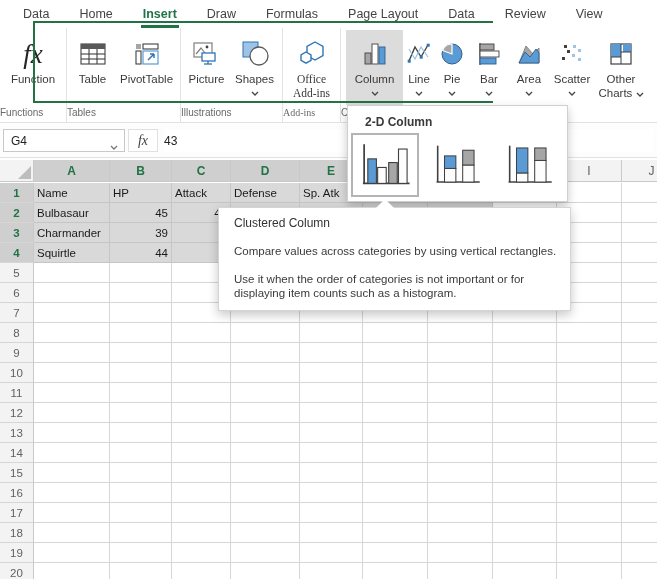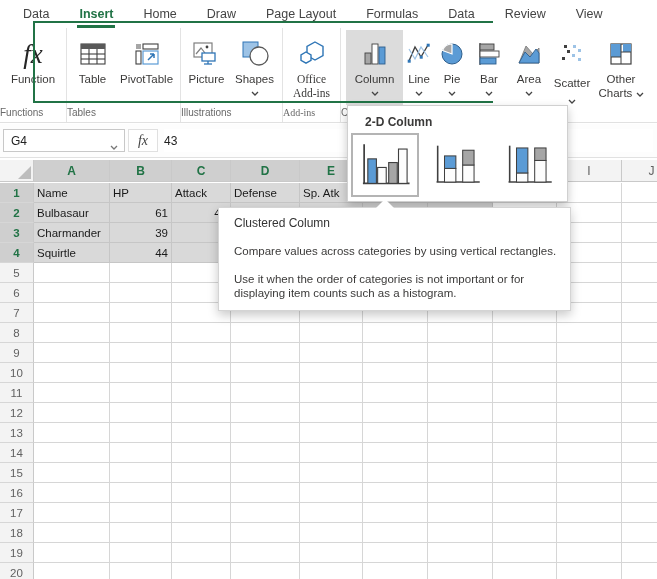--- a/index.html
+++ b/index.html
@@ -94,35 +94,35 @@
 </style>
 </head>
 <body>
 
 <div id="app">
 
   <div class="tabbar">
     <div class="rtab">
         <span>Data</span>
       </div>
+    <div class="rtab">
+        <span>Home</span>
+      </div>
     <div class="rtab active">
         <span>Insert</span>
         <span class="underline"></span>
       </div>
     <div class="rtab">
-        <span>Home</span>
-      </div>
-    <div class="rtab">
         <span>Draw</span>
       </div>
     <div class="rtab">
+        <span>Formulas</span>
+      </div>
+    <div class="rtab">
         <span>Page Layout</span>
-      </div>
-    <div class="rtab">
-        <span>Formulas</span>
       </div>
     <div class="rtab">
         <span>Data</span>
       </div>
     <div class="rtab">
         <span>Review</span>
       </div>
     <div class="rtab">
         <span>View</span>
       </div>
@@ -292,21 +292,21 @@
               <polygon points="3,22 9,11 14,16 20,8 23,12 23,22" class="blue" stroke="#2e5e8c" stroke-width="0.9"></polygon>
             </svg>
           </span>
           <span class="rtext">Area</span>
           <span class="chev">
             <svg width="8" height="5" viewBox="0 0 8 5">
                 <polyline points="1,1 4,4 7,1" class="chevline"></polyline>
               </svg>
           </span>
         </div>
-        <div class="rbtn" style="width:46px;justify-content:space-between;">
+        <div class="rbtn" style="width:46px;">
           <span class="ricon">
             <svg width="26" height="26" viewBox="0 0 26 26">
               <rect x="3" y="16" width="3" height="3" fill="#404040"></rect>
               <rect x="8" y="9" width="3" height="3" fill="#404040"></rect>
               <rect x="5" y="4" width="3" height="3" fill="#404040"></rect>
               <rect x="14" y="4" width="3" height="3" fill="#9dc3e6"></rect>
               <rect x="19" y="8" width="3" height="3" fill="#9dc3e6"></rect>
               <rect x="13" y="13" width="3" height="3" fill="#9dc3e6"></rect>
               <rect x="19" y="17" width="3" height="3" fill="#9dc3e6"></rect>
             </svg>
@@ -378,21 +378,21 @@
         <div class="gcell sel" style="width: 63px;">Sp. Atk</div>
         <div class="gcell sel" style="width: 65px;"></div>
         <div class="gcell sel" style="width: 65px;"></div>
         <div class="gcell" style="width: 64px;"></div>
         <div class="gcell" style="width: 65px;"></div>
         <div class="gcell" style="width: 60px;"></div>
       </div>
       <div class="grow">
         <div class="rhead sel">2</div>
         <div class="gcell sel" style="width: 76px;">Bulbasaur</div>
-        <div class="gcell sel num" style="width: 62px;">61</div>
+        <div class="gcell sel num" style="width: 62px;">45</div>
         <div class="gcell sel num" style="width: 59px;">49</div>
         <div class="gcell sel num" style="width: 69px;">49</div>
         <div class="gcell sel" style="width: 63px;"></div>
         <div class="gcell sel" style="width: 65px;"></div>
         <div class="gcell sel" style="width: 65px;"></div>
         <div class="gcell" style="width: 64px;"></div>
         <div class="gcell" style="width: 65px;"></div>
         <div class="gcell" style="width: 60px;"></div>
       </div>
       <div class="grow">

